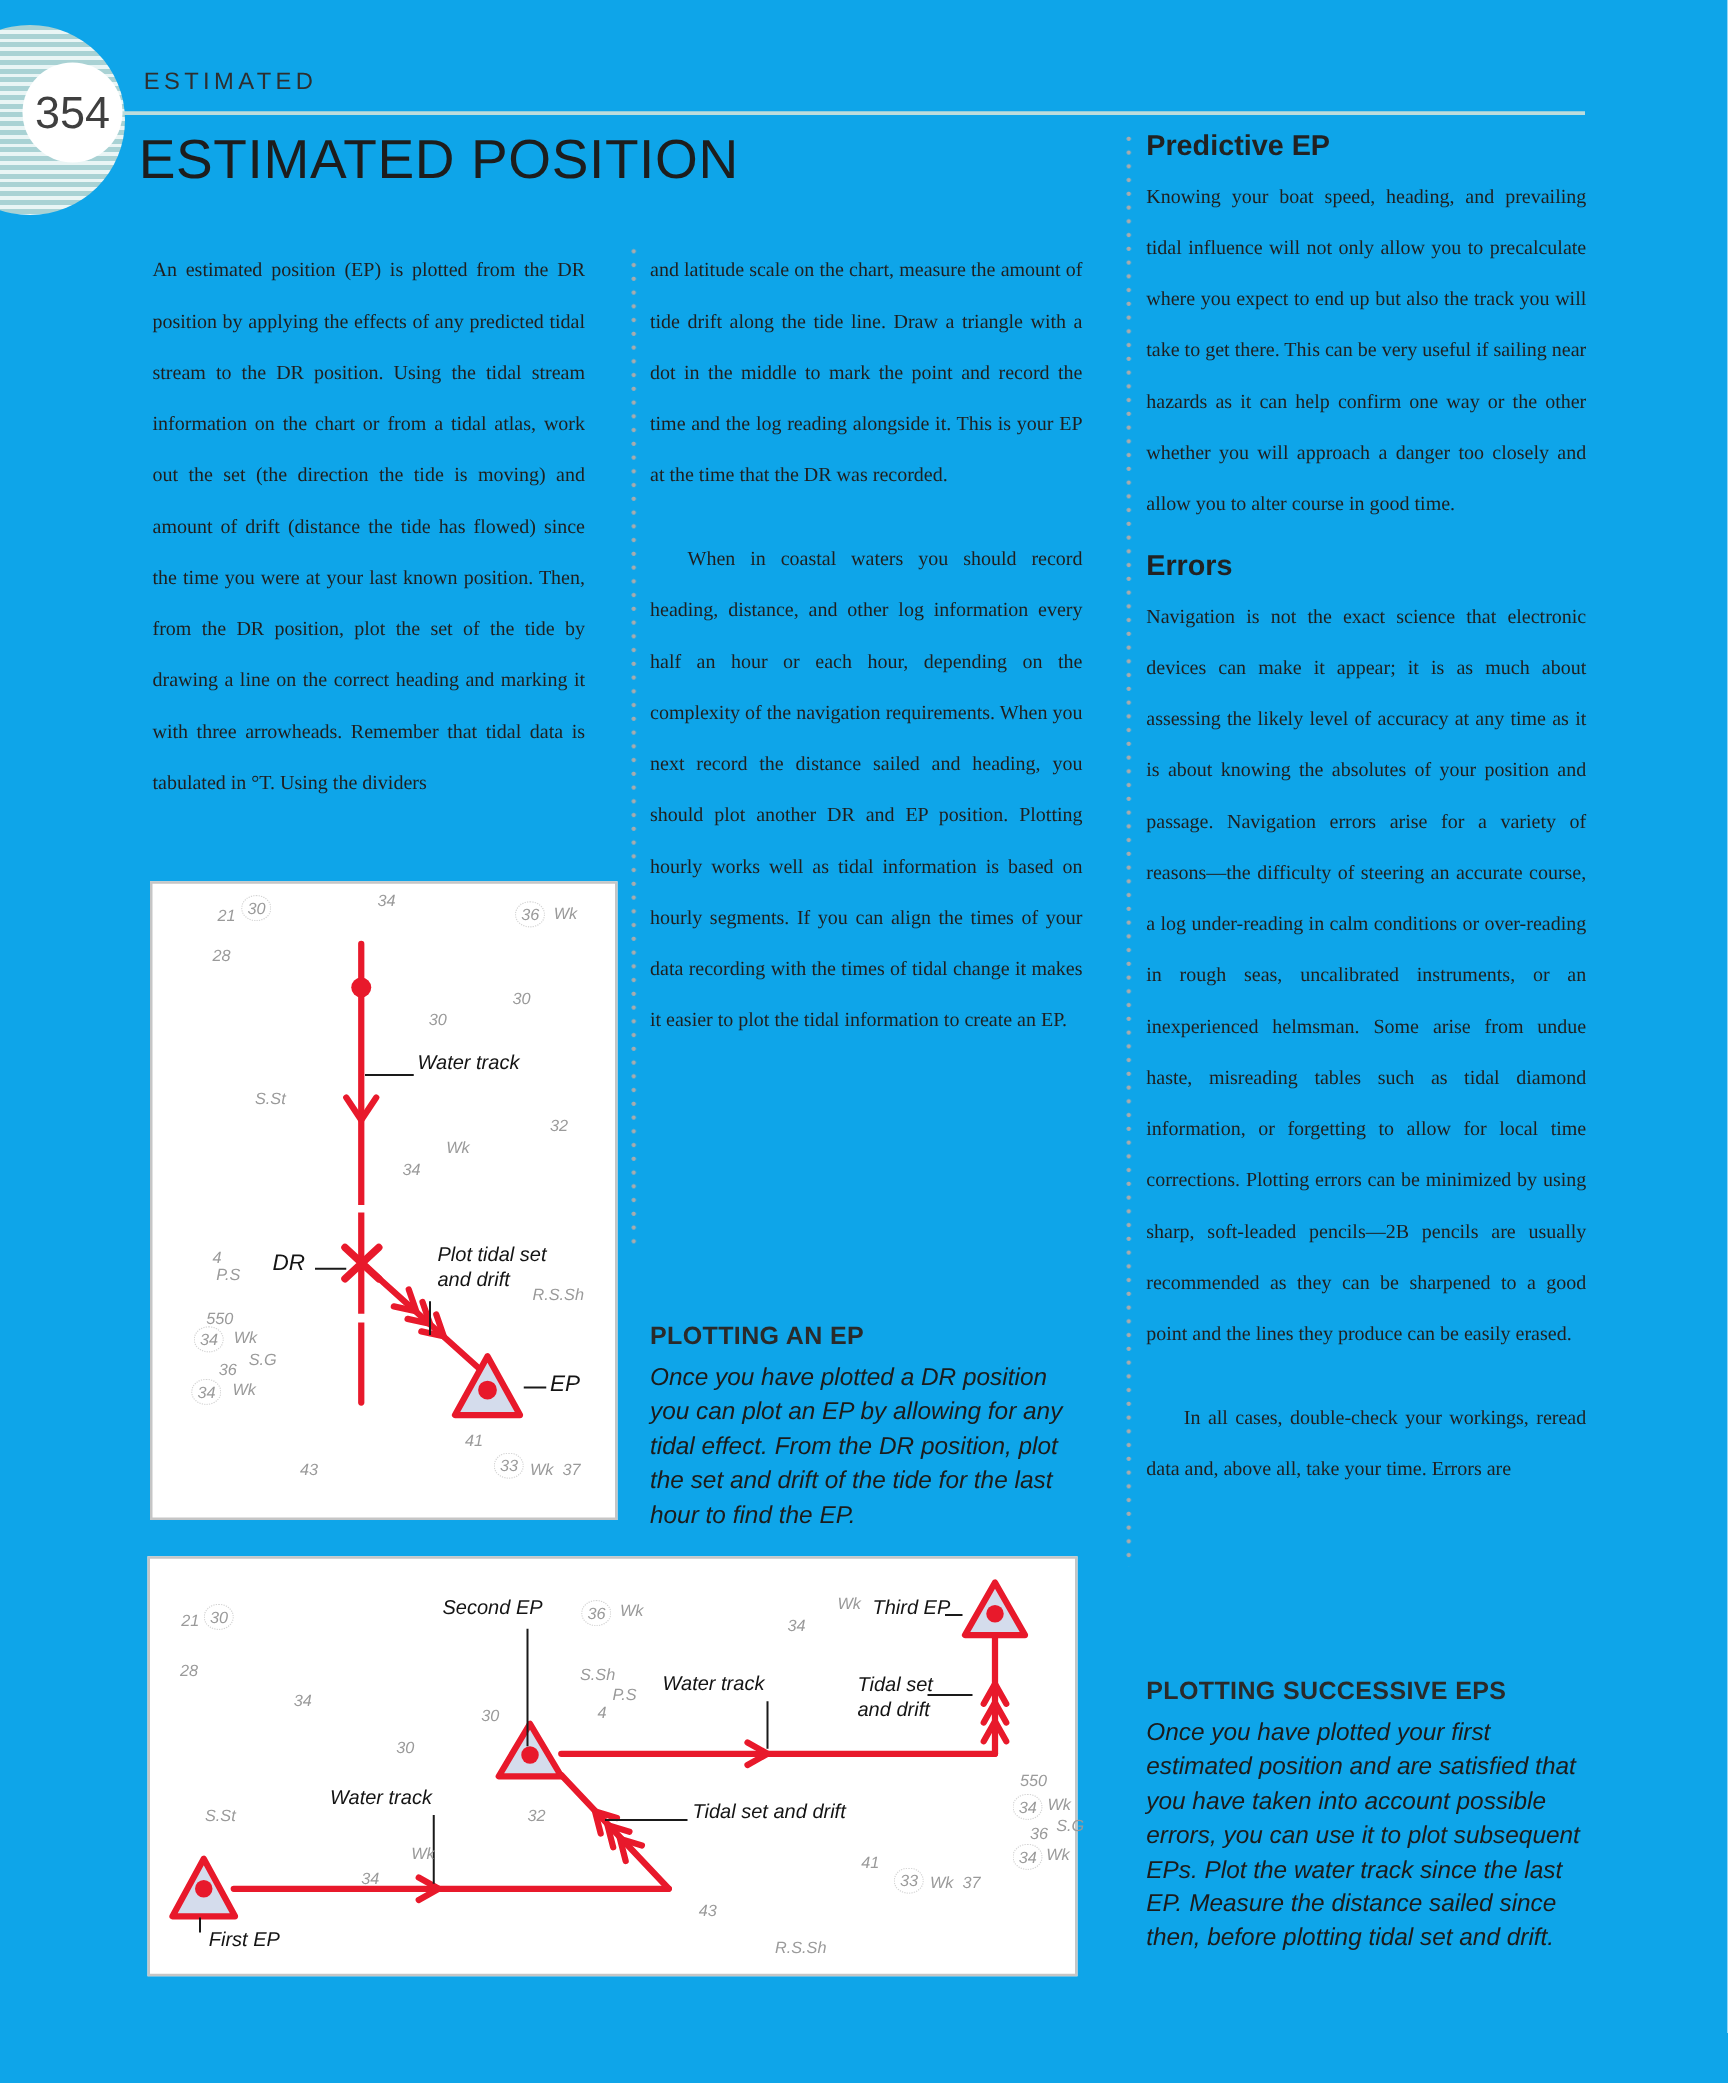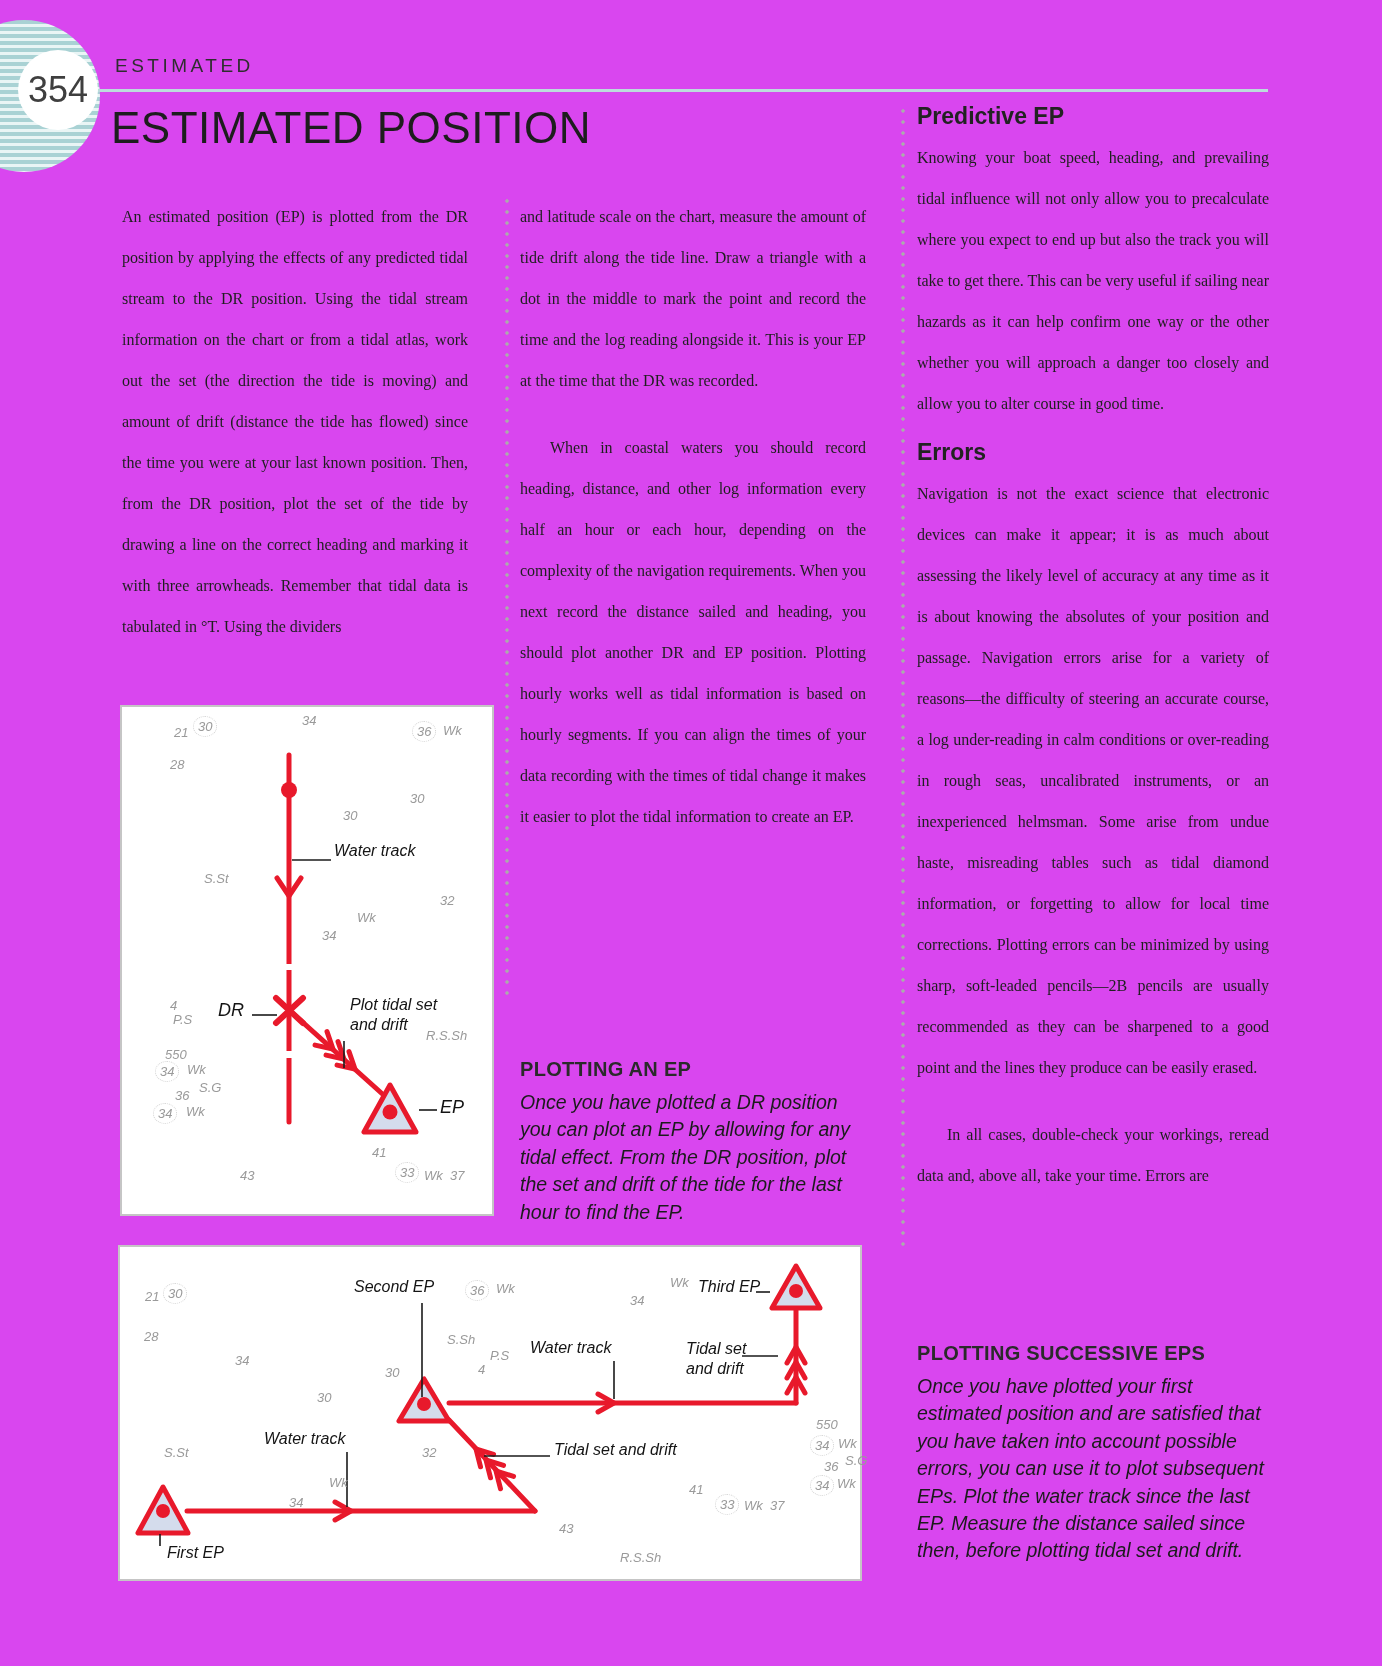--- a/index.html
+++ b/index.html
@@ -1,16 +1,16 @@
 <!DOCTYPE html>
 <html><head>
 <meta charset="utf-8">
 <style>
   html,body{margin:0;padding:0;background:#fff;}
-  .page{position:relative;width:1382px;height:1666px;background:#d946ef;overflow:hidden;
+  .page{position:relative;width:1382px;height:1666px;background:#0ea5e9;overflow:hidden;
         font-family:"Liberation Serif",serif;color:#1f1f1f;}
   
   .stripe-circle{position:absolute;left:-52px;top:20px;width:152px;height:152px;border-radius:50%;
         background:repeating-linear-gradient(to bottom,#a9d2d4 0 4px,#e9f5f5 4px 7px);}
   .rule{position:absolute;left:78px;top:89px;width:1190px;height:3px;background:#bcdcdc;}
   .num-circle{position:absolute;left:18px;top:50px;width:80px;height:80px;border-radius:50%;background:#fff;
         display:flex;align-items:center;justify-content:center;
         font-family:"Liberation Sans",sans-serif;font-size:36px;color:#3f3f3f;}
   .section{position:absolute;left:115px;top:55px;font-family:"Liberation Sans",sans-serif;
         font-size:19px;letter-spacing:3.5px;color:#2e2e2e;}
@@ -170,21 +170,21 @@
         <path d="M364,209 H430"></path>
         <path d="M40,287 V299"></path>
       </g>
     </svg>
     <div>
         <span class="snd" style="left: 25px; top: 42px;">21</span>
         <span class="snd circ" style="left: 48px; top: 40px;">30</span>
         <span class="snd circ" style="left: 350px; top: 37px;">36</span>
         <span class="snd" style="left: 376px; top: 34px;">Wk</span>
         <span class="snd" style="left: 24px; top: 82px;">28</span>
-        <span class="snd" style="left: 327px; top: 85px;">S.Sh</span>
+        <span class="snd" style="left: 344px; top: 85px;">S.Sh</span>
         <span class="snd" style="left: 115px; top: 106px;">34</span>
         <span class="snd" style="left: 370px; top: 101px;">P.S</span>
         <span class="snd" style="left: 358px; top: 115px;">4</span>
         <span class="snd" style="left: 265px; top: 118px;">30</span>
         <span class="snd" style="left: 197px; top: 143px;">30</span>
         <span class="snd" style="left: 550px; top: 28px;">Wk</span>
         <span class="snd" style="left: 510px; top: 46px;">34</span>
         <span class="snd" style="left: 44px; top: 198px;">S.St</span>
         <span class="snd" style="left: 209px; top: 228px;">Wk</span>
         <span class="snd" style="left: 169px; top: 248px;">34</span>

